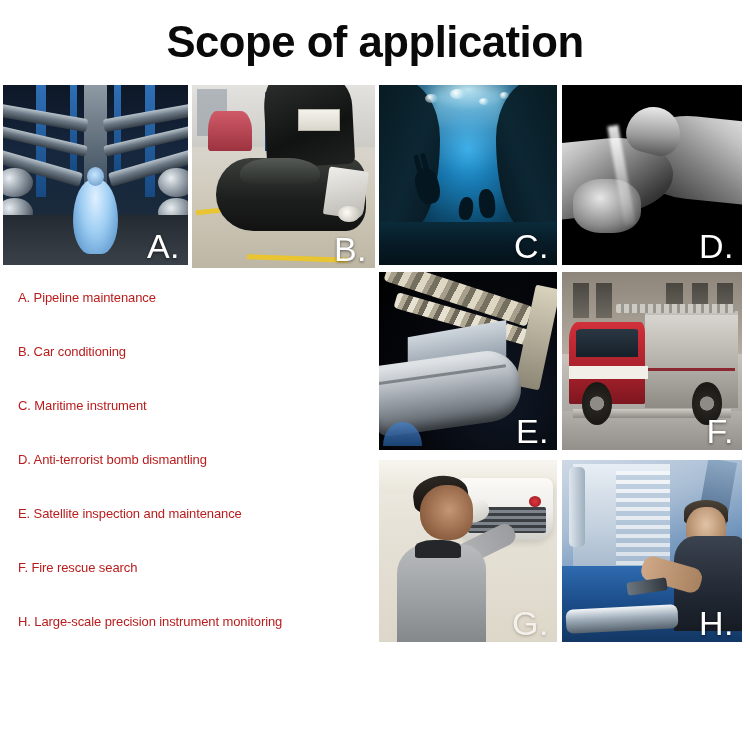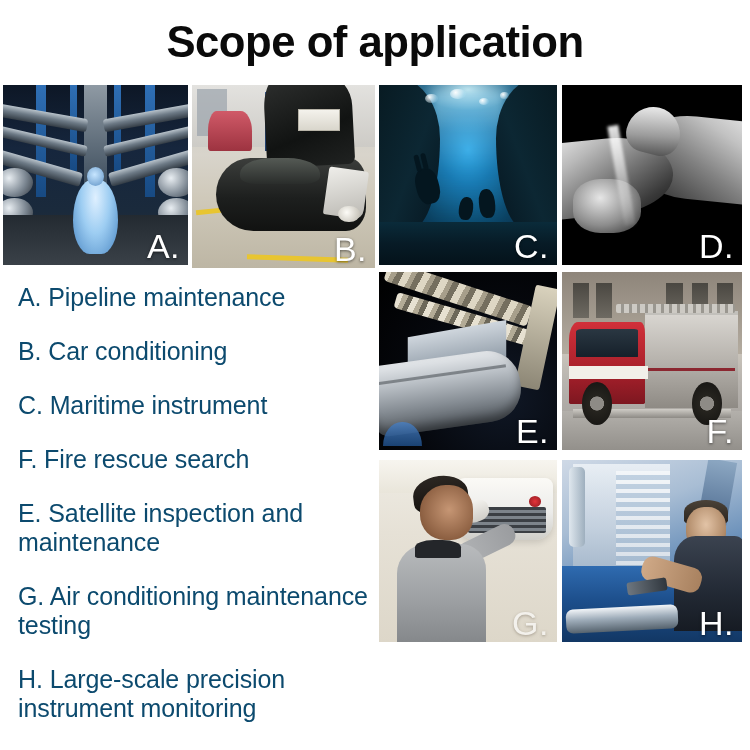--- a/index.html
+++ b/index.html
@@ -468,23 +468,23 @@
 
   
   #caption-list {
     position: absolute;
     left: 18px;
     top: 283px;
     width: 362px;
   }
   .caption-item {
     font-family: "Liberation Sans", sans-serif;
-    font-size: 25px;
+    font-size: 13px;
     line-height: 29px;
-    color: #0c4a6e;
+    color: #b91c1c;
     margin-bottom: 25px;
     letter-spacing: -0.1px;
   }
   .caption-item:last-child { margin-bottom: 0; }
 </style>
 </head>
 <body>
 
 <div id="page-title">Scope of application</div>
 
@@ -623,17 +623,17 @@
     <div class="tool"></div>
     <div class="chrome"></div>
   </div>
   <div class="tag">H.</div>
 </div>
 
 <div id="caption-list">
   <div class="caption-item">A. Pipeline maintenance</div>
   <div class="caption-item">B. Car conditioning</div>
   <div class="caption-item">C. Maritime instrument</div>
+  <div class="caption-item">D. Anti-terrorist bomb dismantling</div>
+  <div class="caption-item">E. Satellite inspection and maintenance</div>
   <div class="caption-item">F. Fire rescue search</div>
-  <div class="caption-item">E. Satellite inspection and maintenance</div>
-  <div class="caption-item">G. Air conditioning maintenance testing</div>
   <div class="caption-item">H. Large-scale precision instrument monitoring</div>
 </div>
 
 </body></html>

